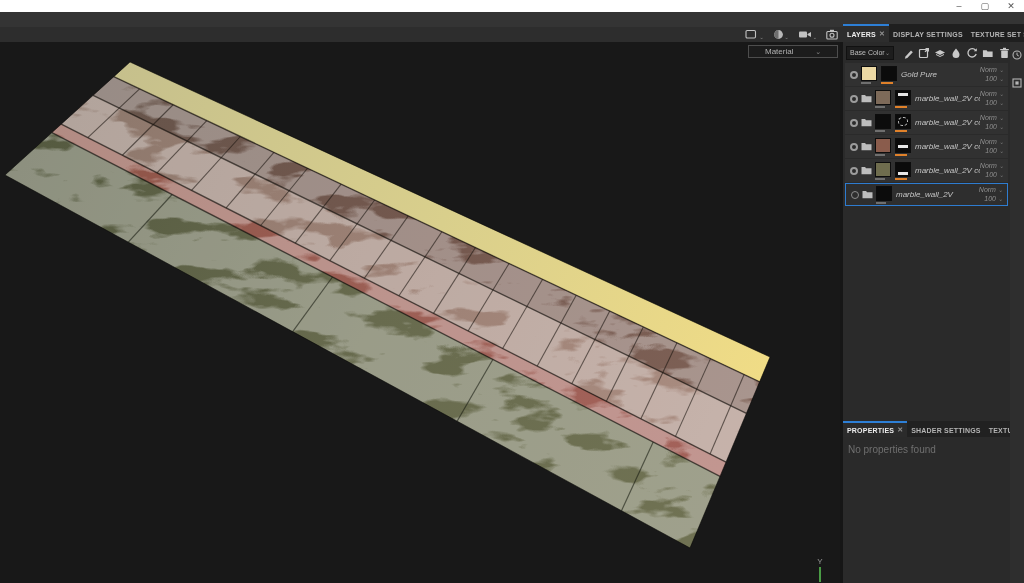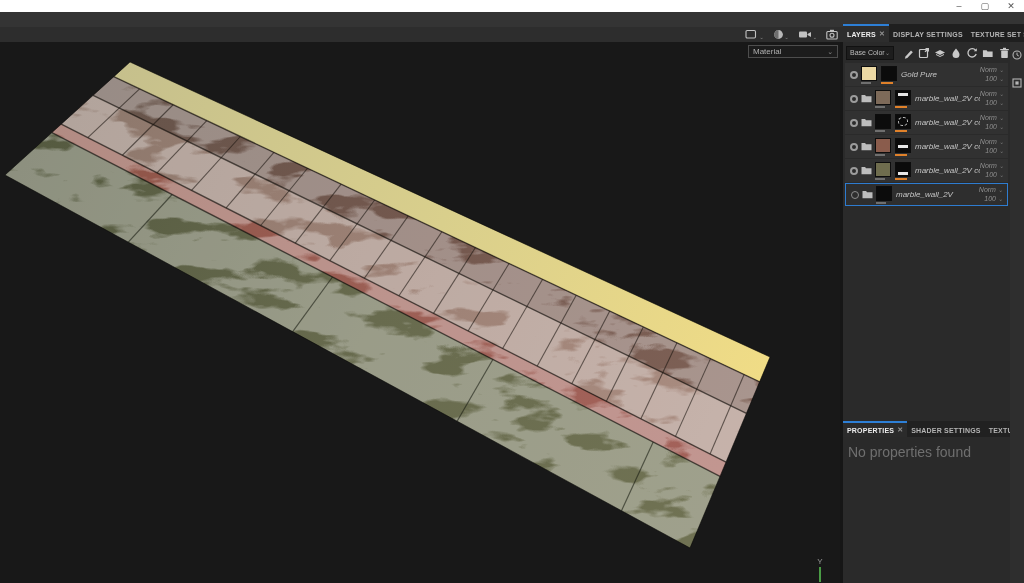--- a/index.html
+++ b/index.html
@@ -25,21 +25,21 @@
   .tab { display:flex; align-items:center; gap:3px; padding:0 4px; font-size:7px; font-weight:bold;
          color:#b5b5b5; letter-spacing:.2px; white-space:nowrap; border-top:2px solid transparent; }
   .tab.active { background:#2d2d2d; color:#efefef; border-top:2px solid #2d7fd6; }
   .tab .x { color:#8f8f8f; font-size:7px; }
 
   
   #viewport { position:absolute; left:0; top:42px; width:840px; height:541px; background:#181818; }
   #scene { position:absolute; left:0; top:0; }
   #material-dd { position:absolute; left:748px; top:3px; width:90px; height:13px; background:#1c1c1c;
                  border:1px solid #4d4d4d; display:flex; align-items:center; justify-content:space-between;
-                 padding:0 4px; }
+                 padding:0 16px; }
   #material-dd .lbl { color:#b0b0b0; font-size:8px; }
   #material-dd .chev { color:#8a8a8a; font-size:7px; }
   #gizmo { position:absolute; left:810px; top:515px; width:20px; height:26px; }
   #gizmo .axis-label { color:#9a9a9a; font-size:8px; text-align:center; display:block; }
   #gizmo .axis-line { width:2px; height:15px; background:#4a9b45; margin:1px auto 0; }
 
   
   #vdivider { position:absolute; left:840px; top:42px; width:3px; height:541px; background:#161616; }
   #right-panel { position:absolute; left:843px; top:42px; width:167px; height:541px; background:#2a2a2a; }
   #layers-toolbar { position:absolute; left:0; top:0; width:167px; height:21px; background:#2a2a2a;
@@ -73,21 +73,21 @@
   .rcol { display:flex; flex-direction:column; align-items:flex-end; gap:1px; flex:0 0 auto; padding-right:1px; }
   .rcol .dd { display:flex; align-items:center; gap:2px; color:#8f8f8f; font-size:7px; line-height:8px; }
   .rcol .dd .chev { font-size:6px; color:#777; }
 
   #props-tabbar { position:absolute; left:0; top:379px; width:167px; height:16px; background:#212121;
                   display:flex; align-items:stretch; }
   .ptab { display:flex; align-items:center; gap:3px; padding:0 4px; font-size:7px; font-weight:bold;
           color:#b5b5b5; letter-spacing:.2px; white-space:nowrap; border-top:2px solid transparent; }
   .ptab.active { background:#2b2b2b; color:#ececec; border-top:2px solid #2d7fd6; }
   .ptab .x { color:#8f8f8f; font-size:7px; }
-  #props-empty { position:absolute; left:5px; top:402px; color:#6f6f6f; font-size:14px; }
+  #props-empty { position:absolute; left:5px; top:402px; color:#6f6f6f; font-size:10px; }
 
   
   #right-strip { position:absolute; left:1010px; top:42px; width:14px; height:541px; background:#2e2e2e;
                  display:flex; flex-direction:column; align-items:center; padding-top:4px; gap:10px; }
 </style>
 </head>
 <body>
 
 <div id="app">
 

